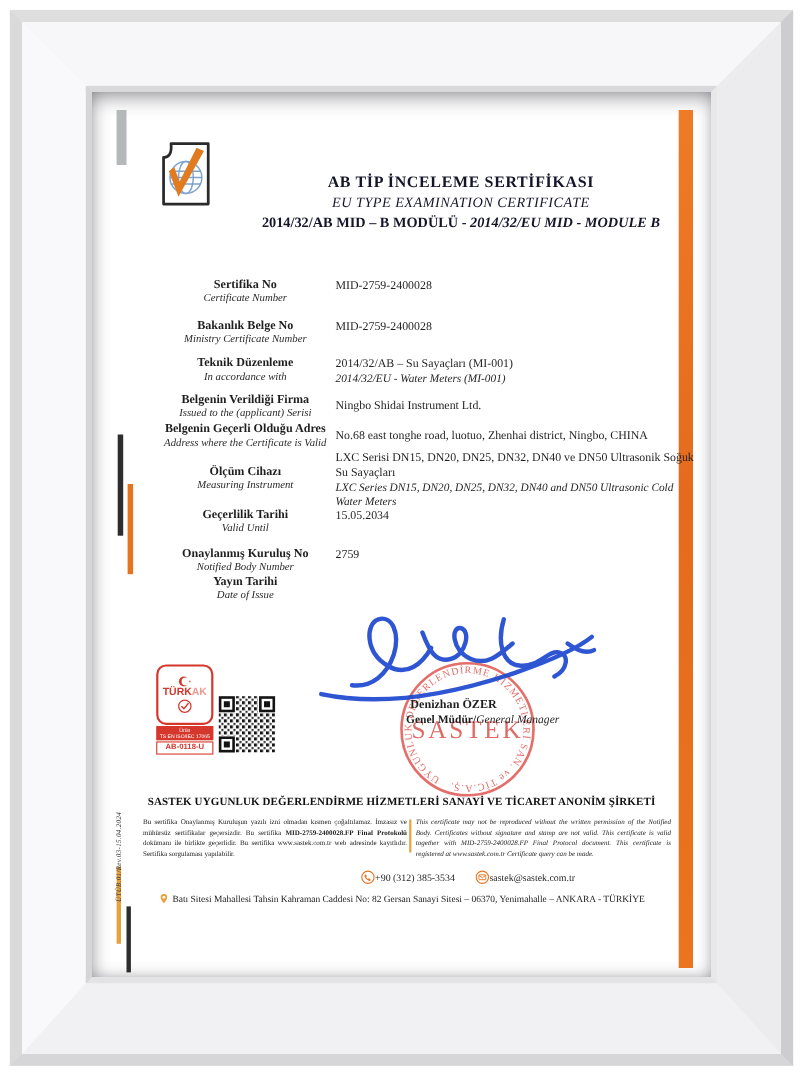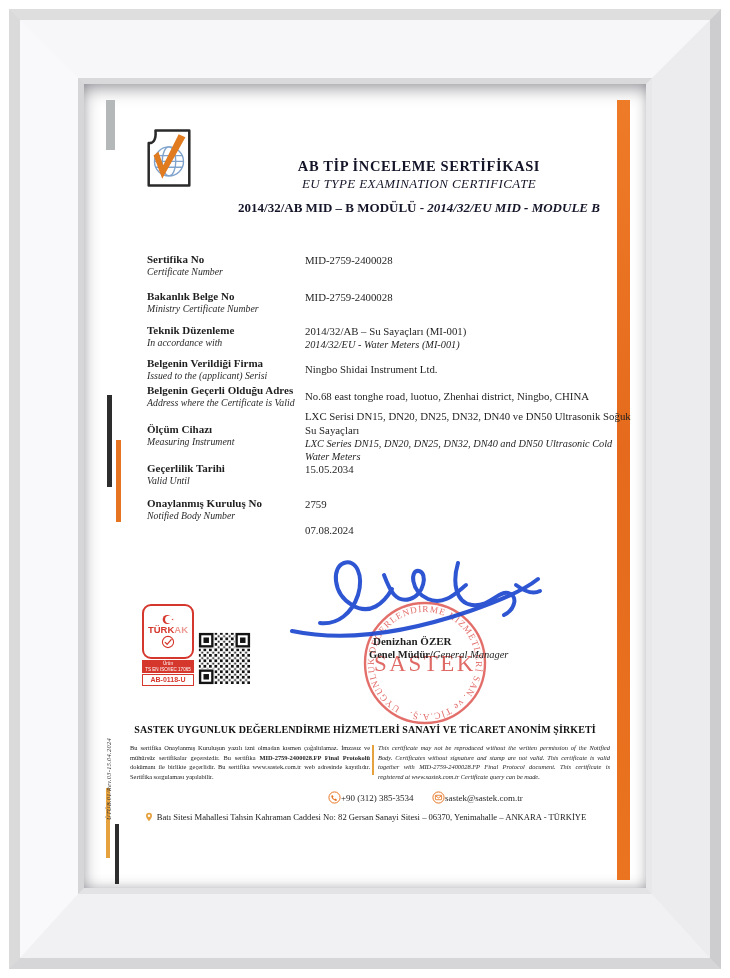--- a/index.html
+++ b/index.html
@@ -31,25 +31,25 @@
   .bar-orange-mid{left:31px;top:347px;width:5px;height:82px;background:#e6731f;}
   .bar-orange-bot{left:21px;top:695px;width:4px;height:70px;background:#e6a23f;}
   .bar-black-bot{left:30px;top:731px;width:4px;height:60px;background:#2d2d2d;}
   .band-right{left:532px;top:7px;width:13px;height:780px;
     background:linear-gradient(180deg,#ee7b27 0%,#e56a1d 45%,#ea741f 100%);}
   
   .logo{position:absolute;left:55px;top:33px;width:58px;height:65px;}
   .titles{position:absolute;left:118px;top:65px;width:432px;text-align:center;color:#15152a;}
   .title-tr{font-weight:bold;font-size:14.5px;letter-spacing:.6px;}
   .title-en{font-style:italic;font-size:13px;letter-spacing:.4px;margin-top:1px;}
-  .title-sub{font-size:13px;margin-top:8px;}
+  .title-sub{font-size:13px;margin-top:2px;}
   .title-sub .b{font-weight:bold;}
   .title-sub .i{font-style:italic;}
   
-  .lbl{position:absolute;left:62px;width:152px;line-height:1.18;}
+  .lbl{position:absolute;left:62px;width:152px;line-height:1.18;text-align:center;}
   .lbl .lt{font-weight:bold;font-size:11px;}
   .lbl .le{font-style:italic;font-size:9.8px;color:#2a2a2a;}
   .val{position:absolute;left:220px;width:332px;line-height:1.3;}
   .val .vt{font-size:10.8px;}
   .val .ve{font-style:italic;font-size:10.3px;}
   
   .stamp-svg{position:absolute;left:268px;top:498px;width:144px;height:144px;z-index:1;opacity:.9;}
   .sig-name{position:absolute;left:288px;top:542px;font-weight:bold;font-size:11px;z-index:3;}
   .sig-title{position:absolute;left:284px;top:556px;font-size:10.5px;z-index:3;}
   .sig-title .b{font-weight:bold;}
@@ -180,22 +180,23 @@
   </div>
 
   <div class="lbl" style="top:404px">
     <div class="lt">Onaylanmış Kuruluş No</div>
     <div class="le">Notified Body Number</div>
   </div>
   <div class="val" style="top:404px">
     <div class="vt">2759</div>
   </div>
 
-  <div class="val" style="top:430px">
-    <div class="vt">07.08.2024</div>
+  <div class="lbl" style="top:430px">
+    <div class="lt">Yayın Tarihi</div>
+    <div class="le">Date of Issue</div>
   </div>
 
   <svg class="stamp-svg" viewBox="0 0 144 144">
     <defs>
       <path id="ringPath" d="M72,21 a51,51 0 1 1 -0.1,0 a51,51 0 1 1 -0.1,0"></path>
     </defs>
     <circle cx="72" cy="72" r="60" fill="none" stroke="#e0605c" stroke-width="2.4"></circle>
     <text font-size="9.2" fill="#e0605c" letter-spacing="1" font-family="Liberation Serif, serif">
       <textPath href="#ringPath" startOffset="29%">UYGUNLUK DEĞERLENDİRME HİZMETLERİ SAN. ve TİC.A.Ş.</textPath>
     </text>

